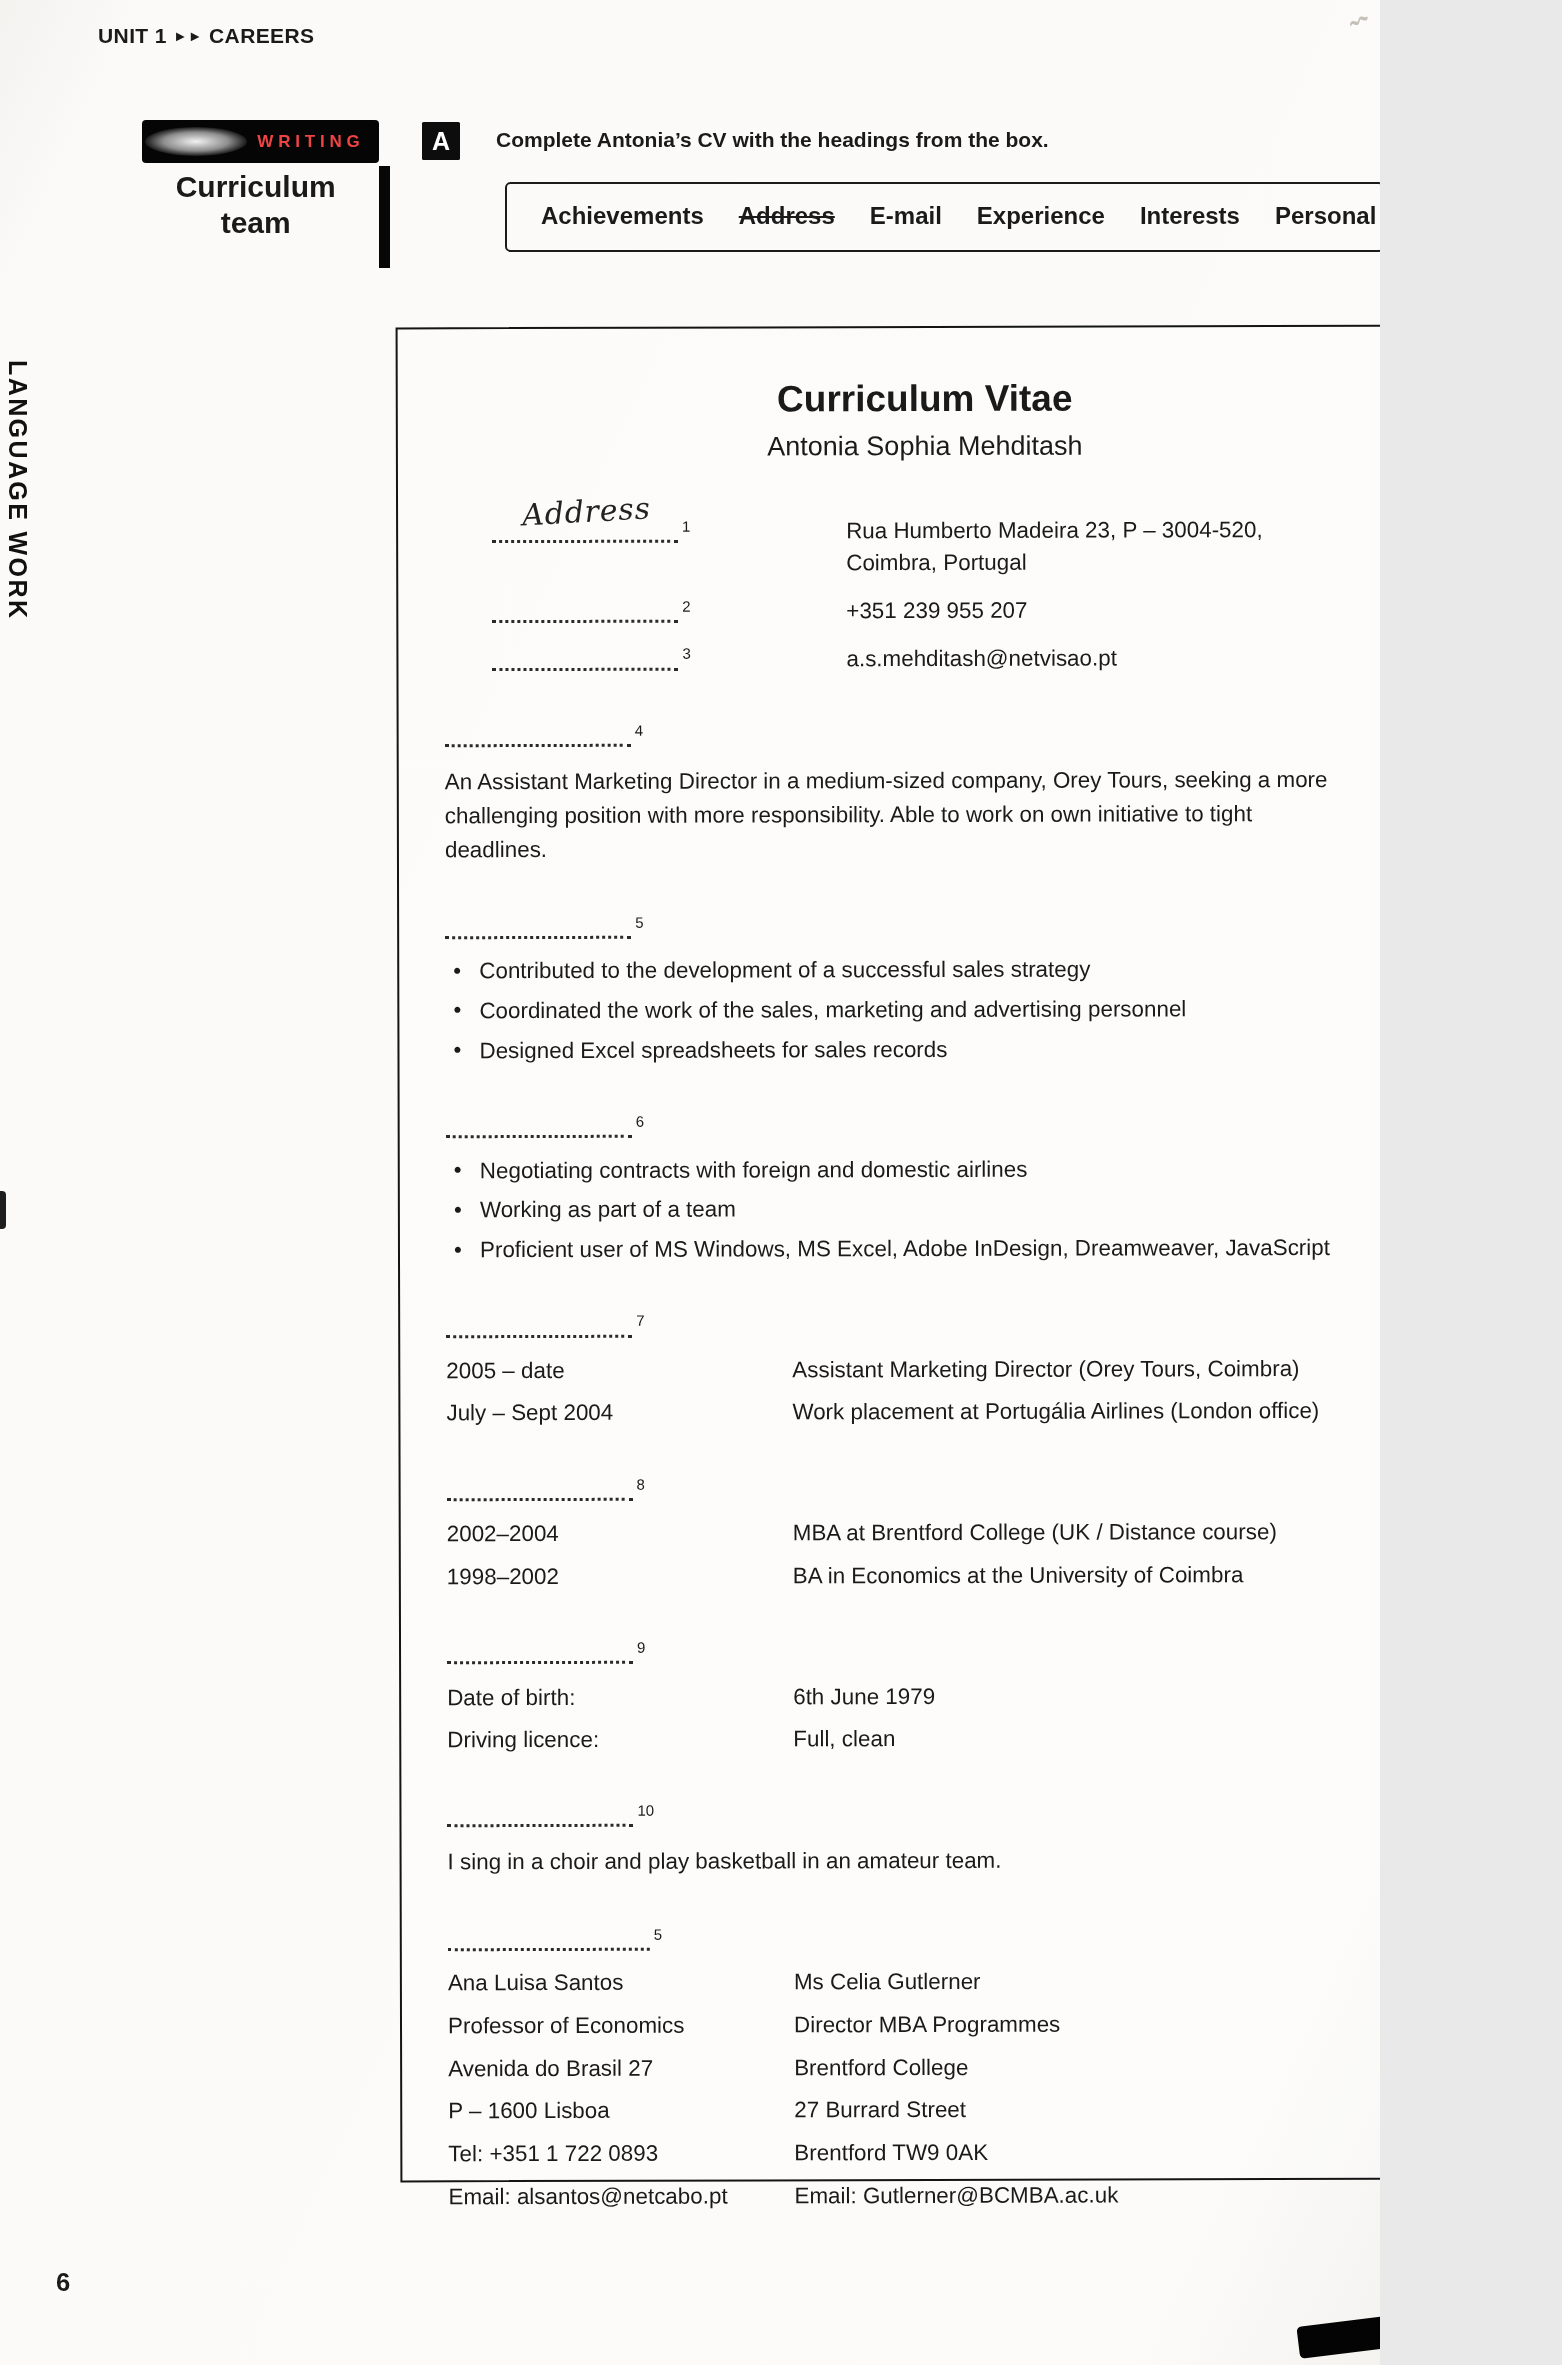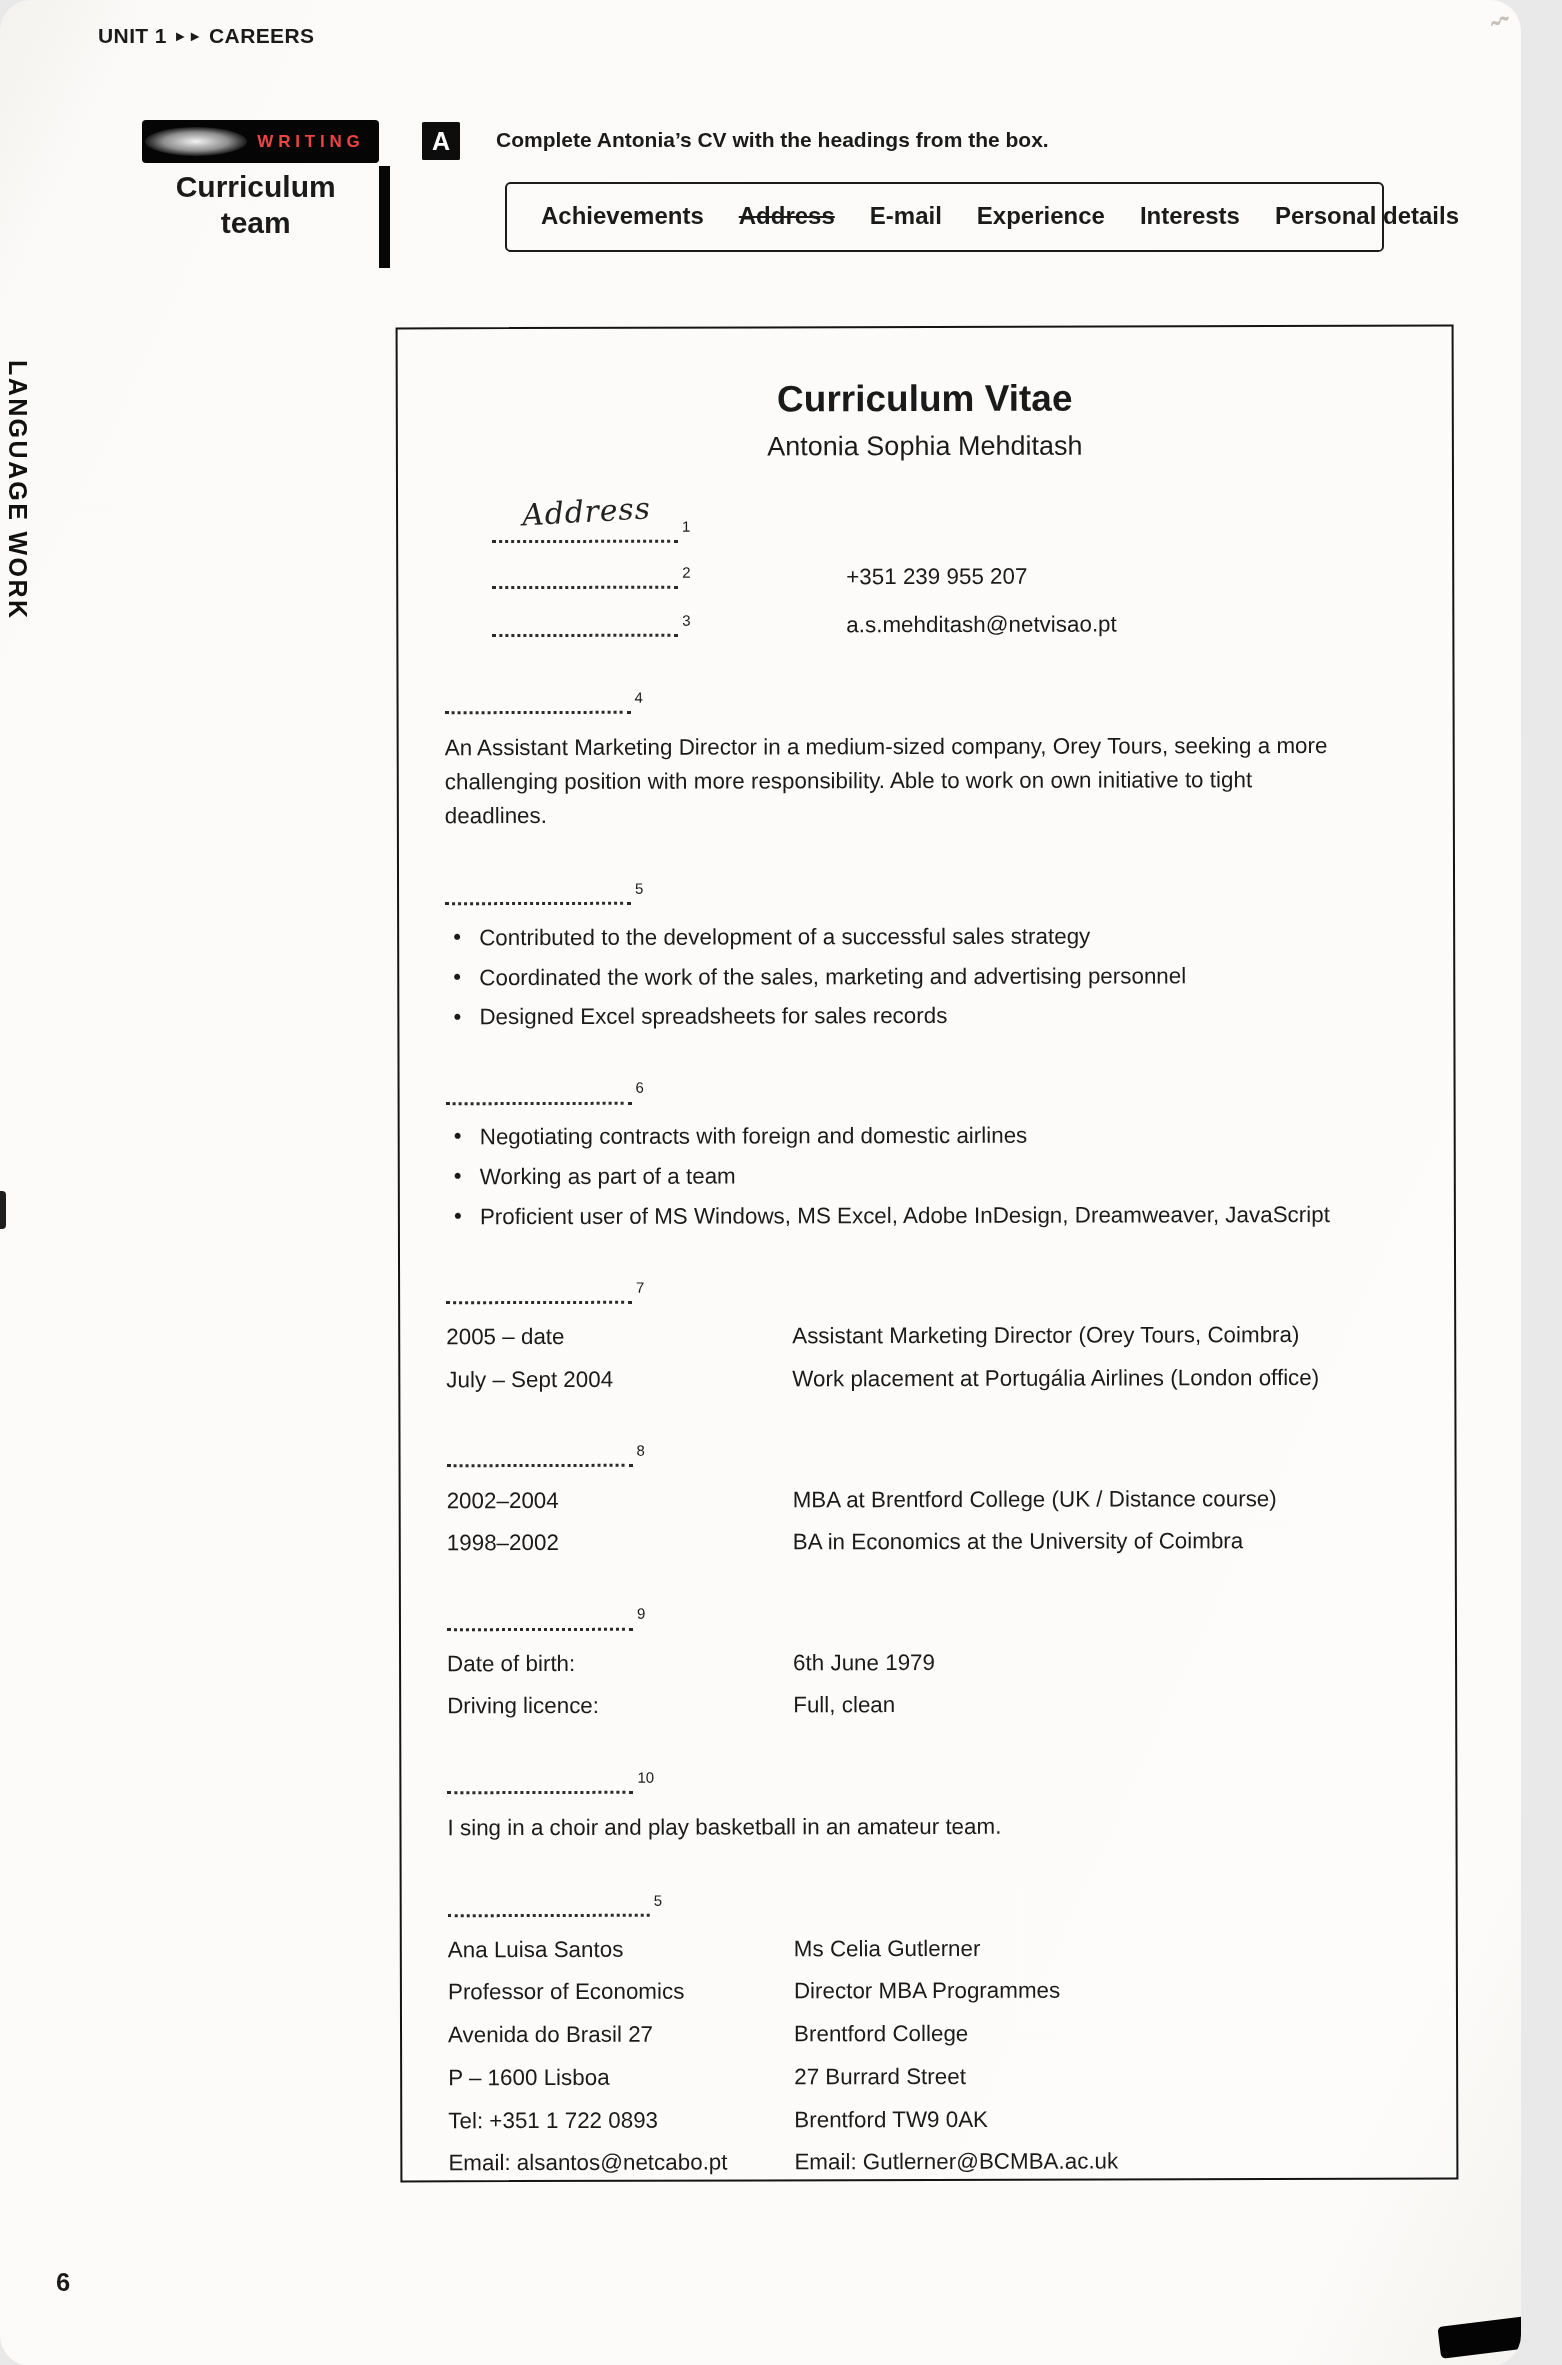--- a/index.html
+++ b/index.html
@@ -4,23 +4,22 @@
 <style>
   html,body{margin:0;padding:0;}
   body{
     width:1562px;height:2366px;
     background:#e9e9e9;
     font-family:"Liberation Sans", sans-serif;
     color:#1a1a1a;
     -webkit-font-smoothing:antialiased;
   }
   .page{
-    position:relative;width:1521px;height:2366px;overflow:hidden;
+    position:relative;width:1380px;height:2366px;overflow:hidden;
     background:linear-gradient(115deg,#f3f2ef 0%,#fbfaf8 6%,#fcfbf9 90%,#f4f3f0 100%);
-    border-radius:31px;
   }
 
   
   .unit-header{position:absolute;left:98px;top:24px;font-weight:bold;font-size:21px;letter-spacing:0.4px;}
   .unit-header .arrows{font-size:14.4px;position:relative;top:-1.6px;margin:0 6.4px;}
 
   
   .side-vertical{
     position:absolute;left:3.2px;top:360px;
     writing-mode:vertical-rl;
@@ -150,20 +149,24 @@
   <div class="cv-box">
     <div class="cv-title">Curriculum Vitae</div>
     <div class="cv-name">Antonia Sophia Mehditash</div>
 
     <div class="contact">
       <div class="contact-row">
         <div class="blank-cell">
           <span class="handwritten">Address</span>
           <span class="dots"></span><span class="sup">1</span>
         </div>
+        <div class="contact-val">
+          <div>Rua Humberto Madeira 23, P – 3004-520,</div>
+          <div>Coimbra, Portugal</div>
+        </div>
       </div>
       <div class="contact-row">
         <div class="blank-cell">
           <span class="dots"></span><span class="sup">2</span>
         </div>
         <div class="contact-val">+351 239 955 207</div>
       </div>
       <div class="contact-row">
         <div class="blank-cell">
           <span class="dots"></span><span class="sup">3</span>

